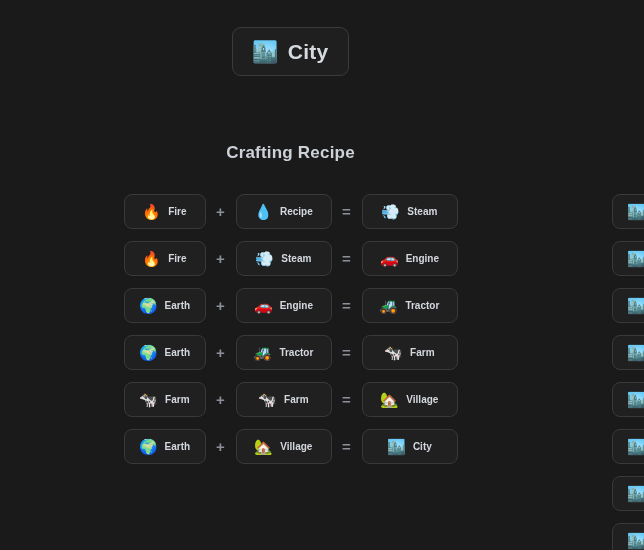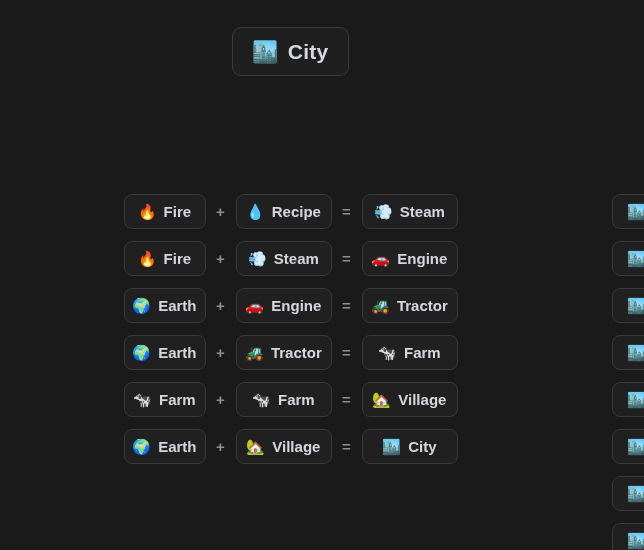--- a/index.html
+++ b/index.html
@@ -95,21 +95,21 @@
     border-radius: 8px;
     box-sizing: border-box;
     min-height: 35px;
     white-space: nowrap;
   }
   .chip .chip-icon {
     font-size: 15px;
     line-height: 1;
   }
   .chip .chip-label {
-    font-size: 15px;
+    font-size: 10px;
     font-weight: bold;
     color: #d4d8de;
     line-height: 1;
   }
 
   
   .slot-a { width: 82px; }
   .slot-b { width: 96px; }
   .slot-c { width: 96px; }
 
@@ -159,20 +159,21 @@
 
 <div id="app">
 
   <div class="top-area">
     <div class="top-chip">
       <span class="chip-icon">🏙️</span>
       <span class="chip-label">City</span>
     </div>
   </div>
 
+  <div class="section-title">Crafting Recipe</div>
 
   <div class="recipe-list">
       <div class="recipe-row">
         <div class="chip slot-a">
           <span class="chip-icon">🔥</span>
           <span class="chip-label">Fire</span>
         </div>
         <div class="op">+</div>
         <div class="chip slot-b">
           <span class="chip-icon">💧</span>

